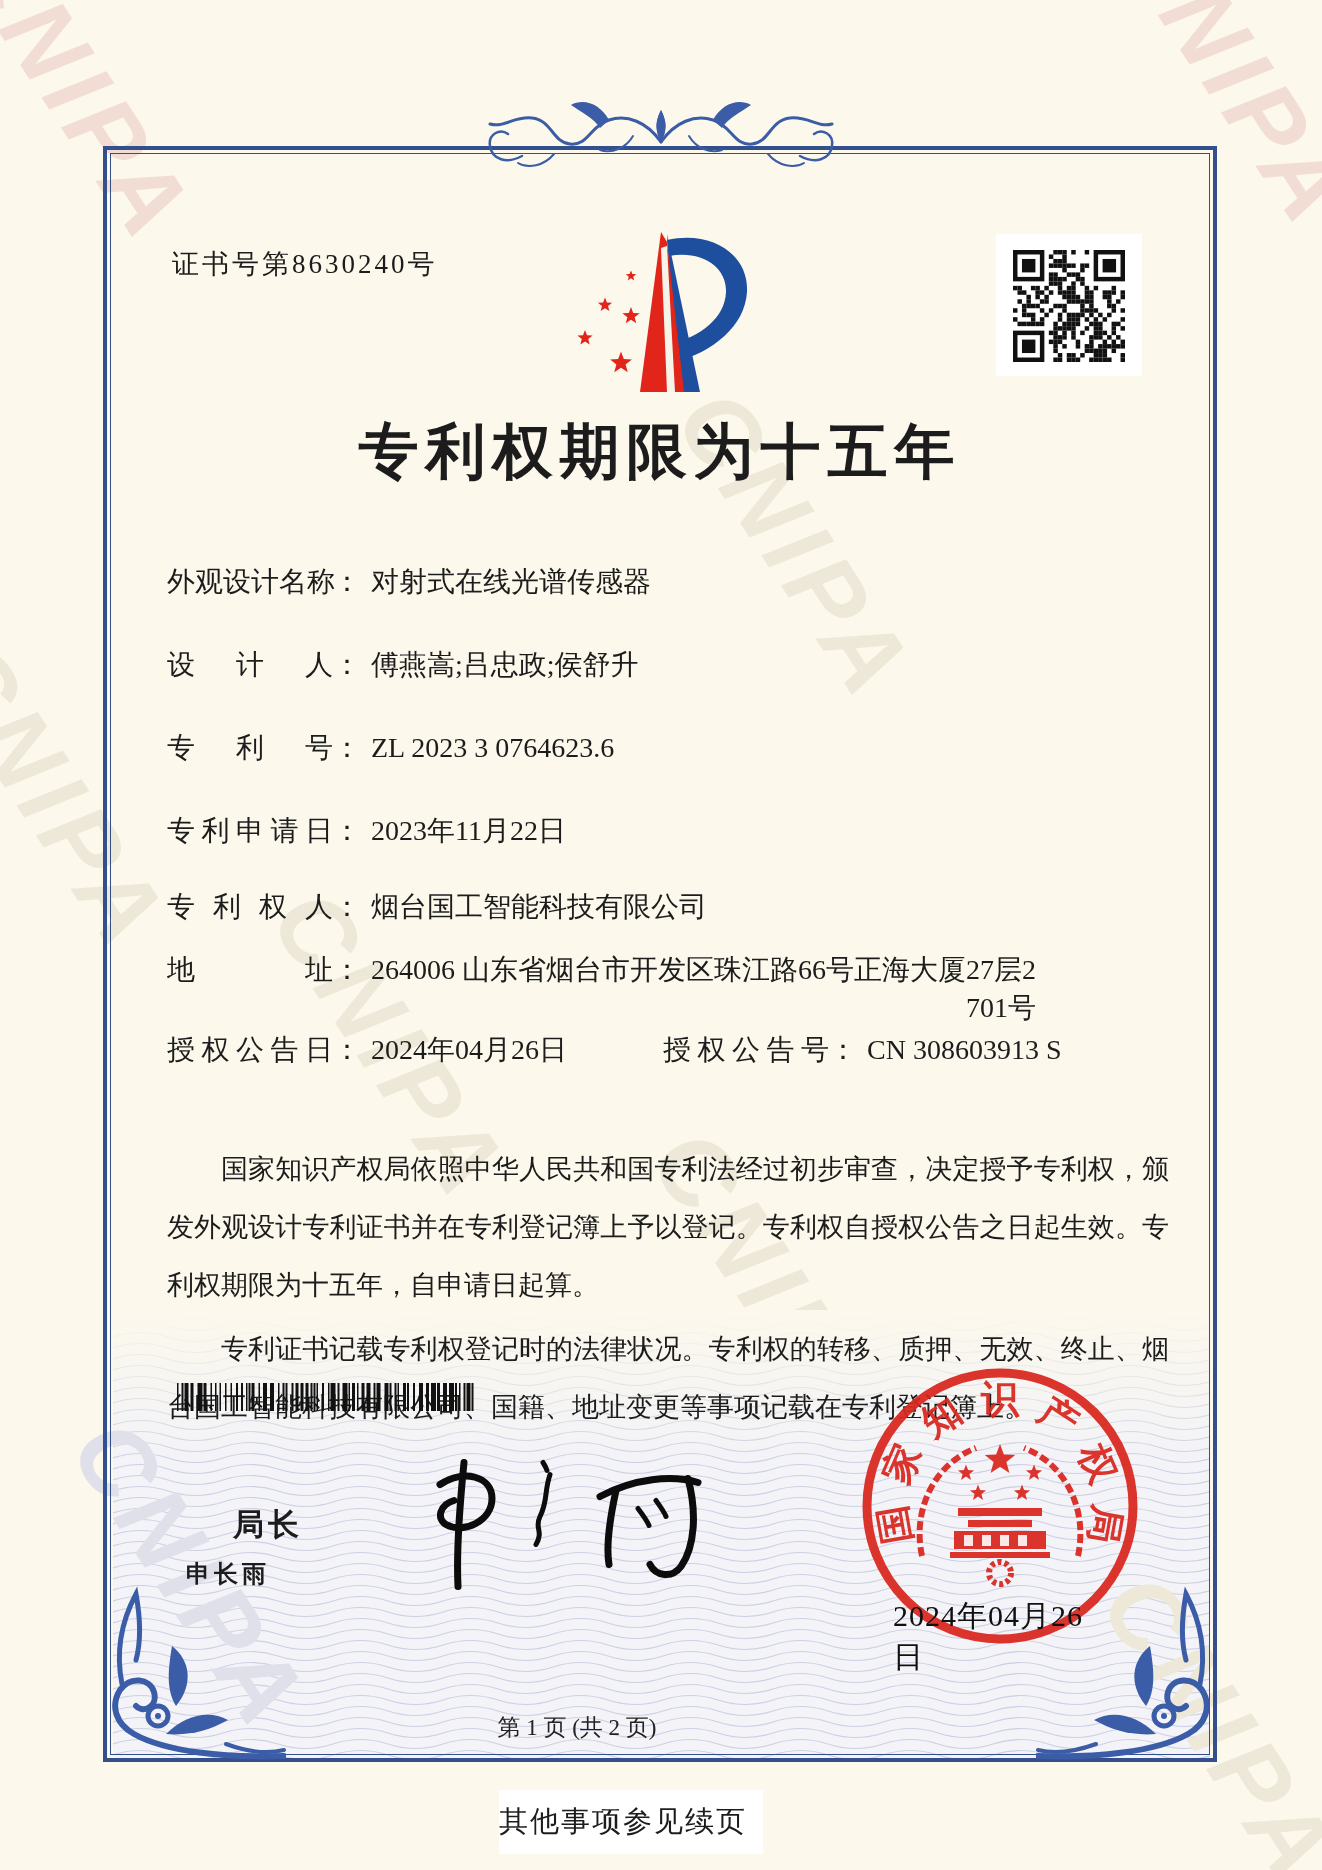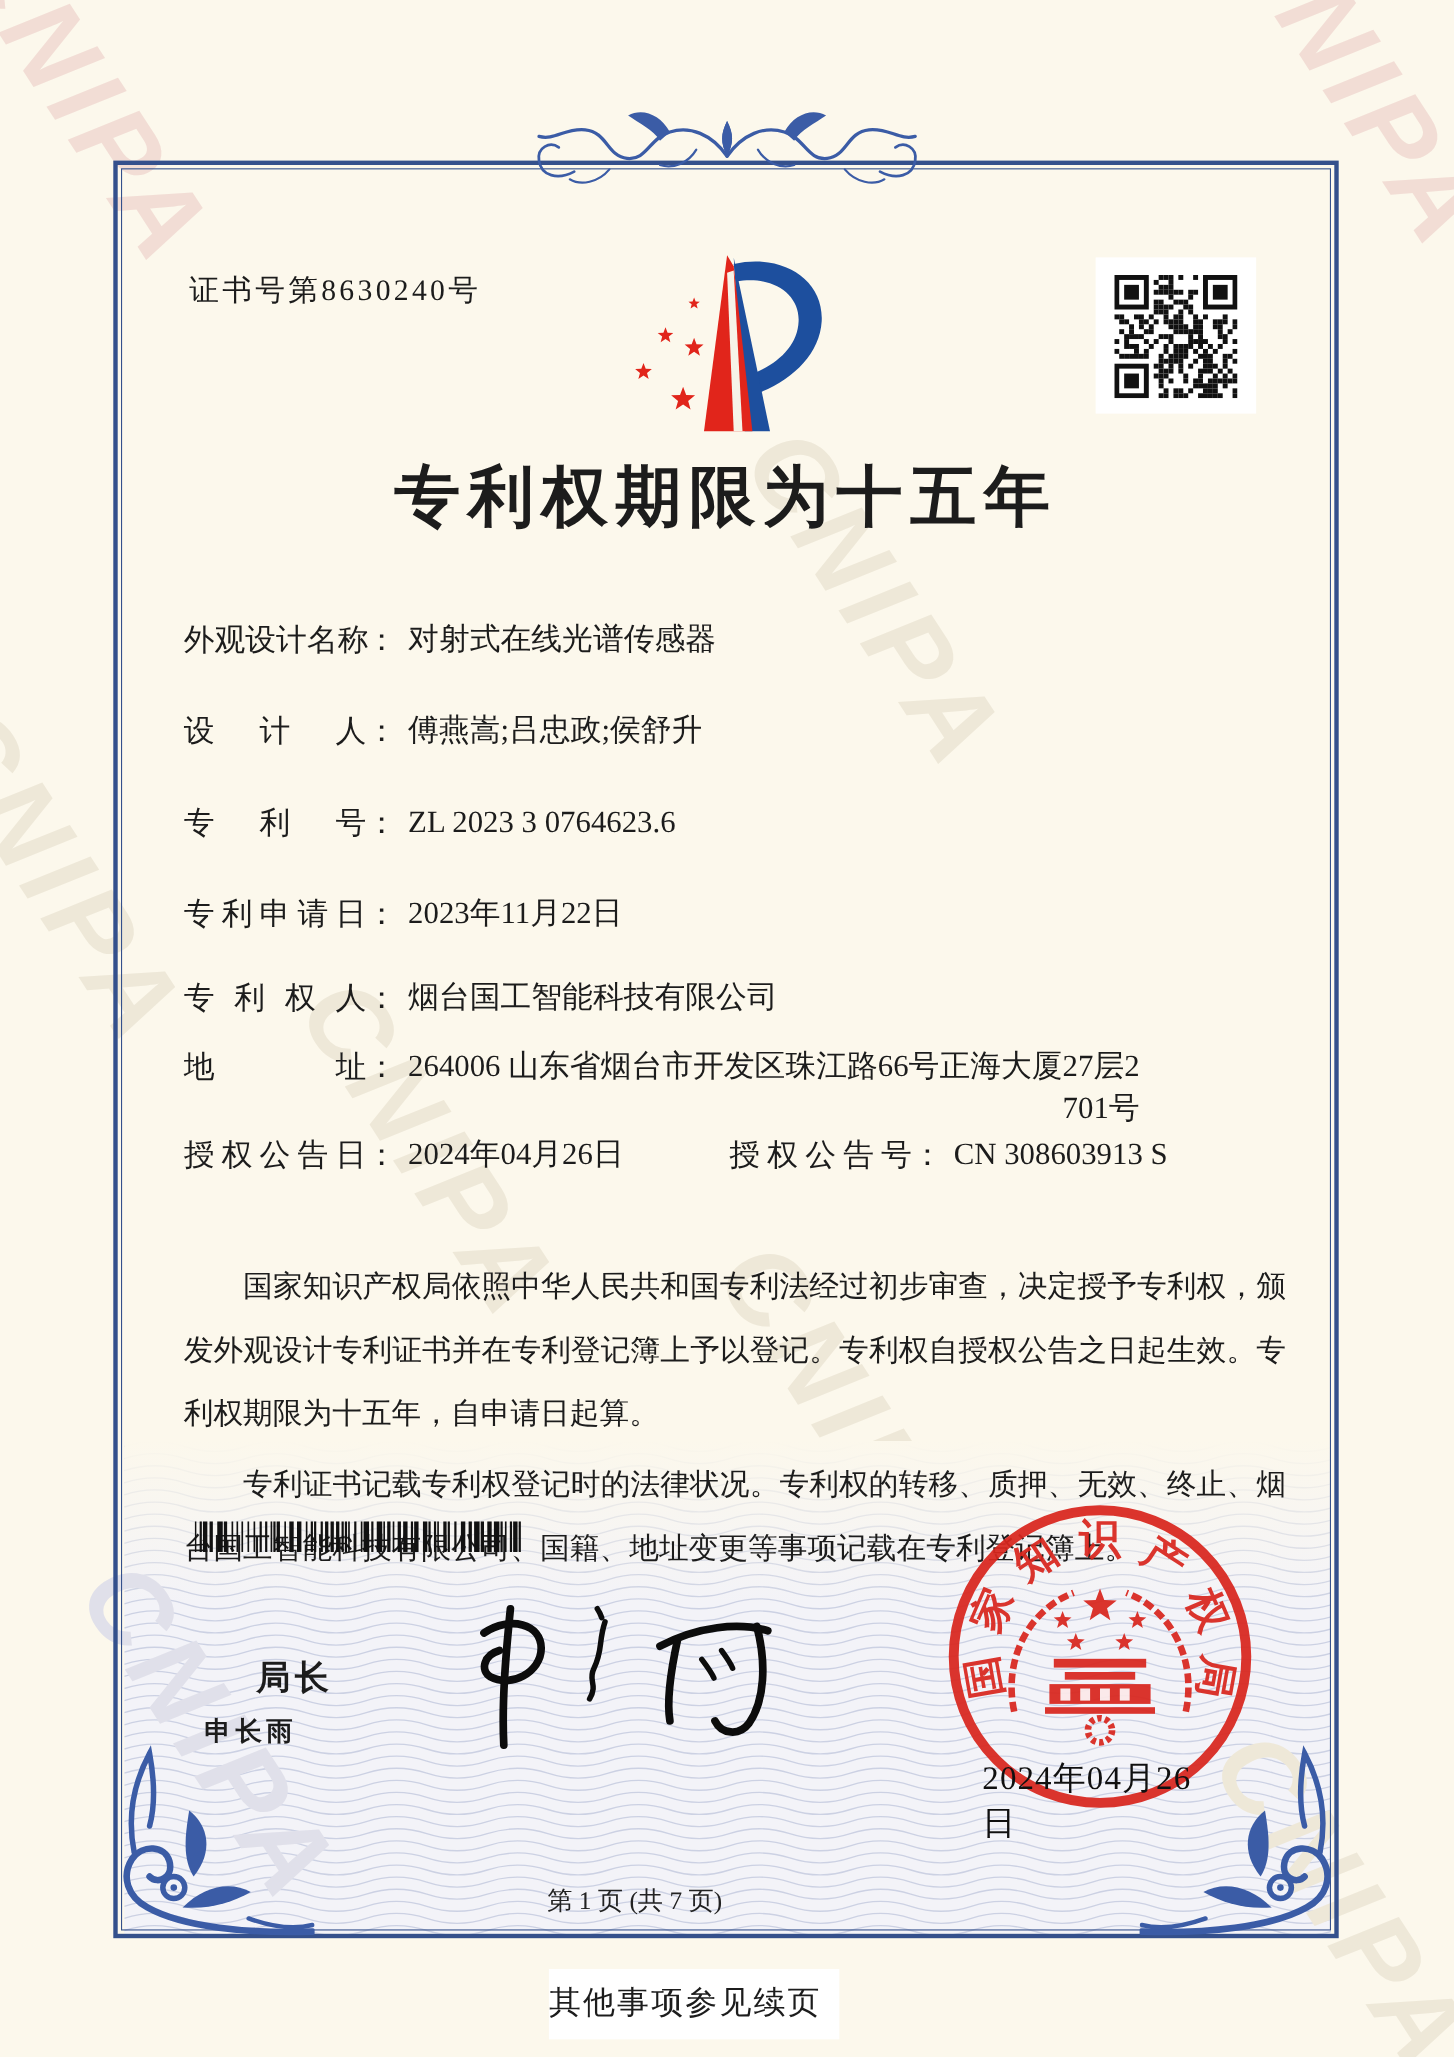--- a/index.html
+++ b/index.html
@@ -574,16 +574,16 @@
         <text x="146" y="52" text-anchor="middle" transform="rotate(-66.66666666666666 146 146)">家</text>
         <text x="146" y="52" text-anchor="middle" transform="rotate(-33.33333333333333 146 146)">知</text>
         <text x="146" y="52" text-anchor="middle" transform="rotate(0 146 146)">识</text>
         <text x="146" y="52" text-anchor="middle" transform="rotate(33.33333333333334 146 146)">产</text>
         <text x="146" y="52" text-anchor="middle" transform="rotate(66.66666666666669 146 146)">权</text>
         <text x="146" y="52" text-anchor="middle" transform="rotate(100 146 146)">局</text>
       </g>
   </svg>
   <div class="seal-date">2024年04月26日</div>
 
-  <div class="page-ind">第 1 页 (共 7 页)</div>
+  <div class="page-ind">第 1 页 (共 2 页)</div>
   <div class="cont-note">其他事项参见续页</div>
 
 </div>
 
 </body></html>

